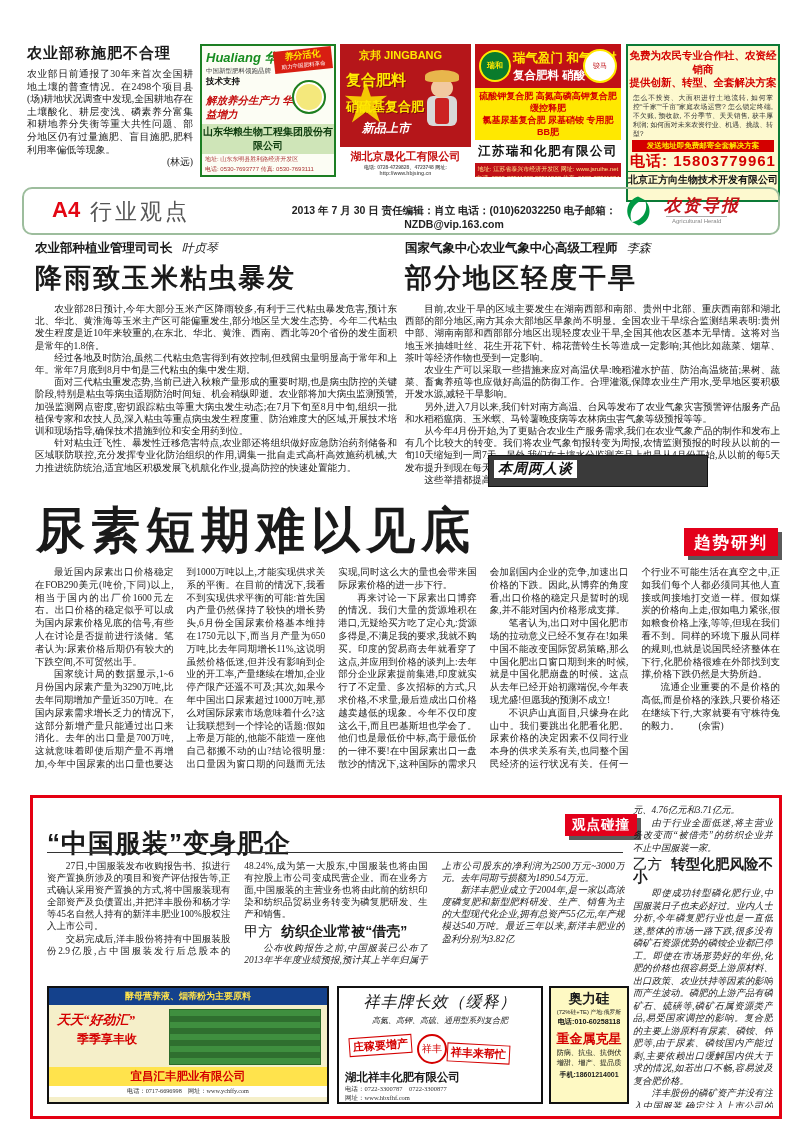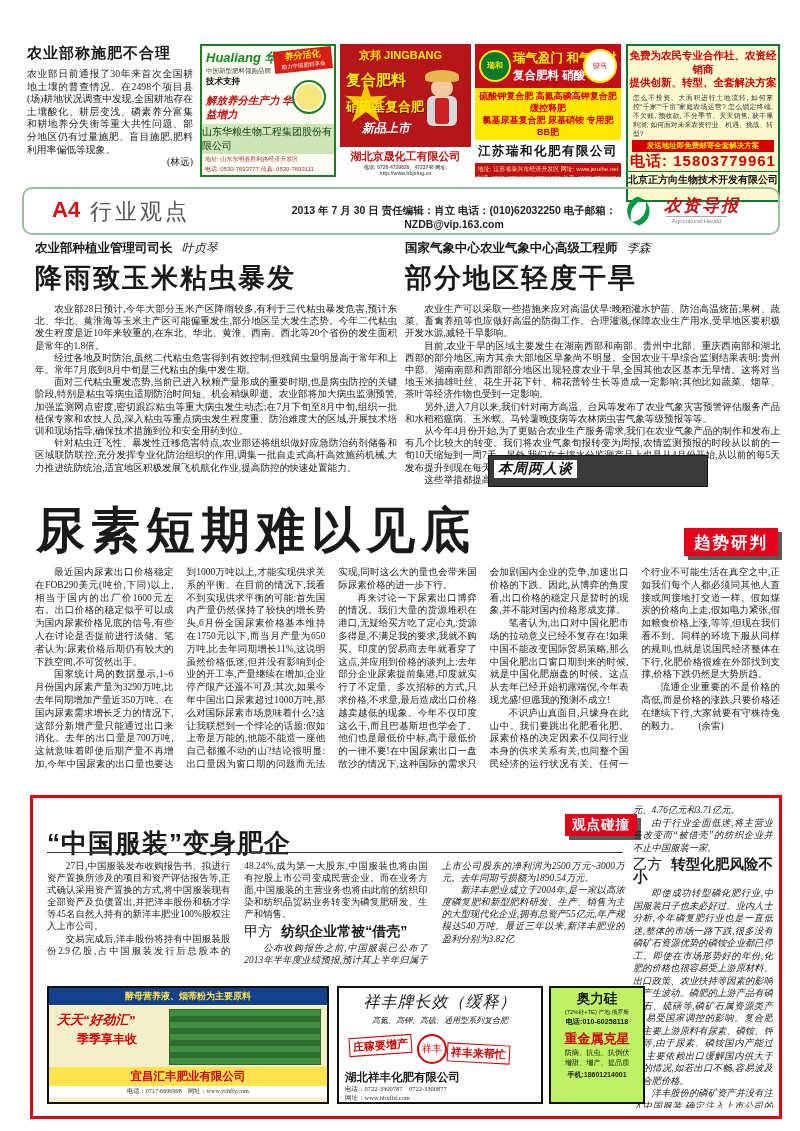--- a/index.html
+++ b/index.html
@@ -23,21 +23,21 @@
   .ad-hl{left:200px;top:44px;width:136px;height:133px;border:2px solid #1c7e22;background:#fcfdf4;font-family:"Liberation Sans",sans-serif;}
   .hl-logo{color:#168c1f;font-weight:bold;font-size:13px;padding:3px 0 0 4px;font-style:italic;}
   .hl-tag{color:#444;font-size:6.5px;padding-left:4px;}
   .hl-tech{color:#111;font-size:8.5px;font-weight:bold;padding-left:4px;}
   .hl-ribbon{position:absolute;right:2px;top:3px;width:58px;background:#d81e12;color:#ffe900;
              font-size:9px;font-weight:bold;text-align:center;transform:rotate(-6deg);padding:1px 0;line-height:10px;}
   .hl-ribbon small{display:block;color:#fff;font-size:5.5px;font-weight:normal;}
   .hl-seal{position:absolute;right:8px;top:34px;width:30px;height:30px;border-radius:50%;
            border:2px solid #1c7e22;background:#f4e87c;box-shadow:0 0 0 2px #fff inset;}
   .hl-slogan{color:#c50f0f;font-weight:bold;font-size:10.5px;font-style:italic;padding:6px 4px 2px;font-family:"Liberation Serif",serif;}
-  .hl-co{background:#cfe5b8;color:#0c3a0c;font-weight:normal;font-size:10px;text-align:left;padding:1px 0;}
+  .hl-co{background:#cfe5b8;color:#0c3a0c;font-weight:bold;font-size:10px;text-align:center;padding:1px 0;}
   .hl-ct{font-size:6px;color:#a33;line-height:8px;padding:1px 3px;}
 
   .ad-jb{left:340px;top:44px;width:131px;height:133px;background:#b5161a;color:#fff;font-family:"Liberation Sans",sans-serif;}
   .jb-logo{font-weight:bold;font-size:11px;padding:4px 0 0 19px;}
   .jb-logo em{font-style:normal;color:#ffe900;}
   .jb-prod{color:#ffe900;font-weight:bold;font-size:15px;padding:8px 0 0 6px;text-shadow:1px 1px 0 #7d0d0d;}
   .jb-new{color:#fff;font-weight:bold;font-size:12px;font-style:italic;padding:4px 0 0 22px;}
   .jb-star{position:absolute;left:4px;top:38px;width:44px;height:44px;background:#ffe900;
            clip-path:polygon(50% 0,61% 33%,98% 31%,68% 53%,82% 92%,50% 68%,18% 92%,32% 53%,2% 31%,39% 33%);opacity:.85;}
   .jb-farmer{position:absolute;right:6px;top:26px;width:46px;height:62px;}
@@ -131,21 +131,21 @@
   .xf-stamps{position:relative;height:44px;}
   .xf-st{position:absolute;color:#d40000;font-weight:bold;font-size:11px;border:1.5px solid #d40000;
          padding:1px 3px;transform:rotate(-4deg);background:rgba(255,255,255,.6);}
   .xf-st2{left:108px;top:18px;transform:rotate(3deg);}
   .xf-st1{left:10px;top:10px;}
   .xf-seal{position:absolute;left:78px;top:8px;width:26px;height:26px;border-radius:50%;border:2px solid #d40000;
            color:#d40000;font-size:10px;line-height:26px;text-align:center;}
   .xf-co{font-weight:bold;font-size:11.5px;padding-left:6px;}
   .xf-ct{font-size:6.5px;color:#333;padding-left:6px;line-height:8.5px;}
 
-  .ad-al{left:516px;width:96px;height:118px;border:2px solid #111;background:#bef264;text-align:center;font-family:"Liberation Sans",sans-serif;}
+  .ad-al{left:516px;width:80px;height:118px;border:2px solid #111;background:#fef9c3;text-align:center;font-family:"Liberation Sans",sans-serif;}
   .al-t{font-weight:bold;font-size:13.5px;padding-top:2px;}
   .al-spec{font-size:5.8px;color:#222;}
   .al-tel{font-size:7.2px;font-weight:bold;color:#111;}
   .al-big{font-weight:bold;font-size:13px;color:#d40000;padding-top:3px;}
   .al-line{font-size:7.2px;color:#111;line-height:10px;}
   .al-mob{font-size:7px;font-weight:bold;padding-top:2px;}
 </style>
 </head>
 <body>
 
@@ -248,22 +248,22 @@
     </div>
   </div>
 
   <div class="abs art art-r">
     <div class="kick">
       <span>国家气象中心农业气象中心高级工程师</span>
       <span class="au">李森</span>
     </div>
     <h2>部分地区轻度干旱</h2>
     <div class="bd jc">
+      <p>目前,农业干旱的区域主要发生在湖南西部和南部、贵州中北部、重庆西南部和湖北西部的部分地区,南方其余大部地区旱象尚不明显。全国农业干旱综合监测结果表明:贵州中部、湖南南部和西部部分地区出现轻度农业干旱,全国其他农区基本无旱情。这将对当地玉米抽雄吐丝、花生开花下针、棉花蕾铃生长等造成一定影响;其他比如蔬菜、烟草、茶叶等经济作物也受到一定影响。</p>
       <p>农业生产可以采取一些措施来应对高温伏旱:晚稻灌水护苗、防治高温烧苗;果树、蔬菜、畜禽养殖等也应做好高温的防御工作。合理灌溉,保障农业生产用水,受旱地区要积极开发水源,减轻干旱影响。</p>
-      <p>目前,农业干旱的区域主要发生在湖南西部和南部、贵州中北部、重庆西南部和湖北西部的部分地区,南方其余大部地区旱象尚不明显。全国农业干旱综合监测结果表明:贵州中部、湖南南部和西部部分地区出现轻度农业干旱,全国其他农区基本无旱情。这将对当地玉米抽雄吐丝、花生开花下针、棉花蕾铃生长等造成一定影响;其他比如蔬菜、烟草、茶叶等经济作物也受到一定影响。</p>
       <p>另外,进入7月以来,我们针对南方高温、台风等发布了农业气象灾害预警评估服务产品和水稻稻瘟病、玉米螟、马铃薯晚疫病等农林病虫害气象等级预报等等。</p>
       <p>从今年4月份开始,为了更贴合农业生产服务需求,我们在农业气象产品的制作和发布上有几个比较大的转变。我们将农业气象旬报转变为周报,农情监测预报的时段从以前的一旬10天缩短到一周7天。另外,我们在土壤水分监测产品上也是从4月份开始,从以前的每5天发布提升到现在每天发布。</p>
       <p>这些举措都提高了服务的时效性和针对性。</p>
     </div>
   </div>
 
   <div class="abs talkbox">
     <span class="talk-script">本周两人谈</span>
     <span class="talk-label">天气影响农情</span>
   </div>

